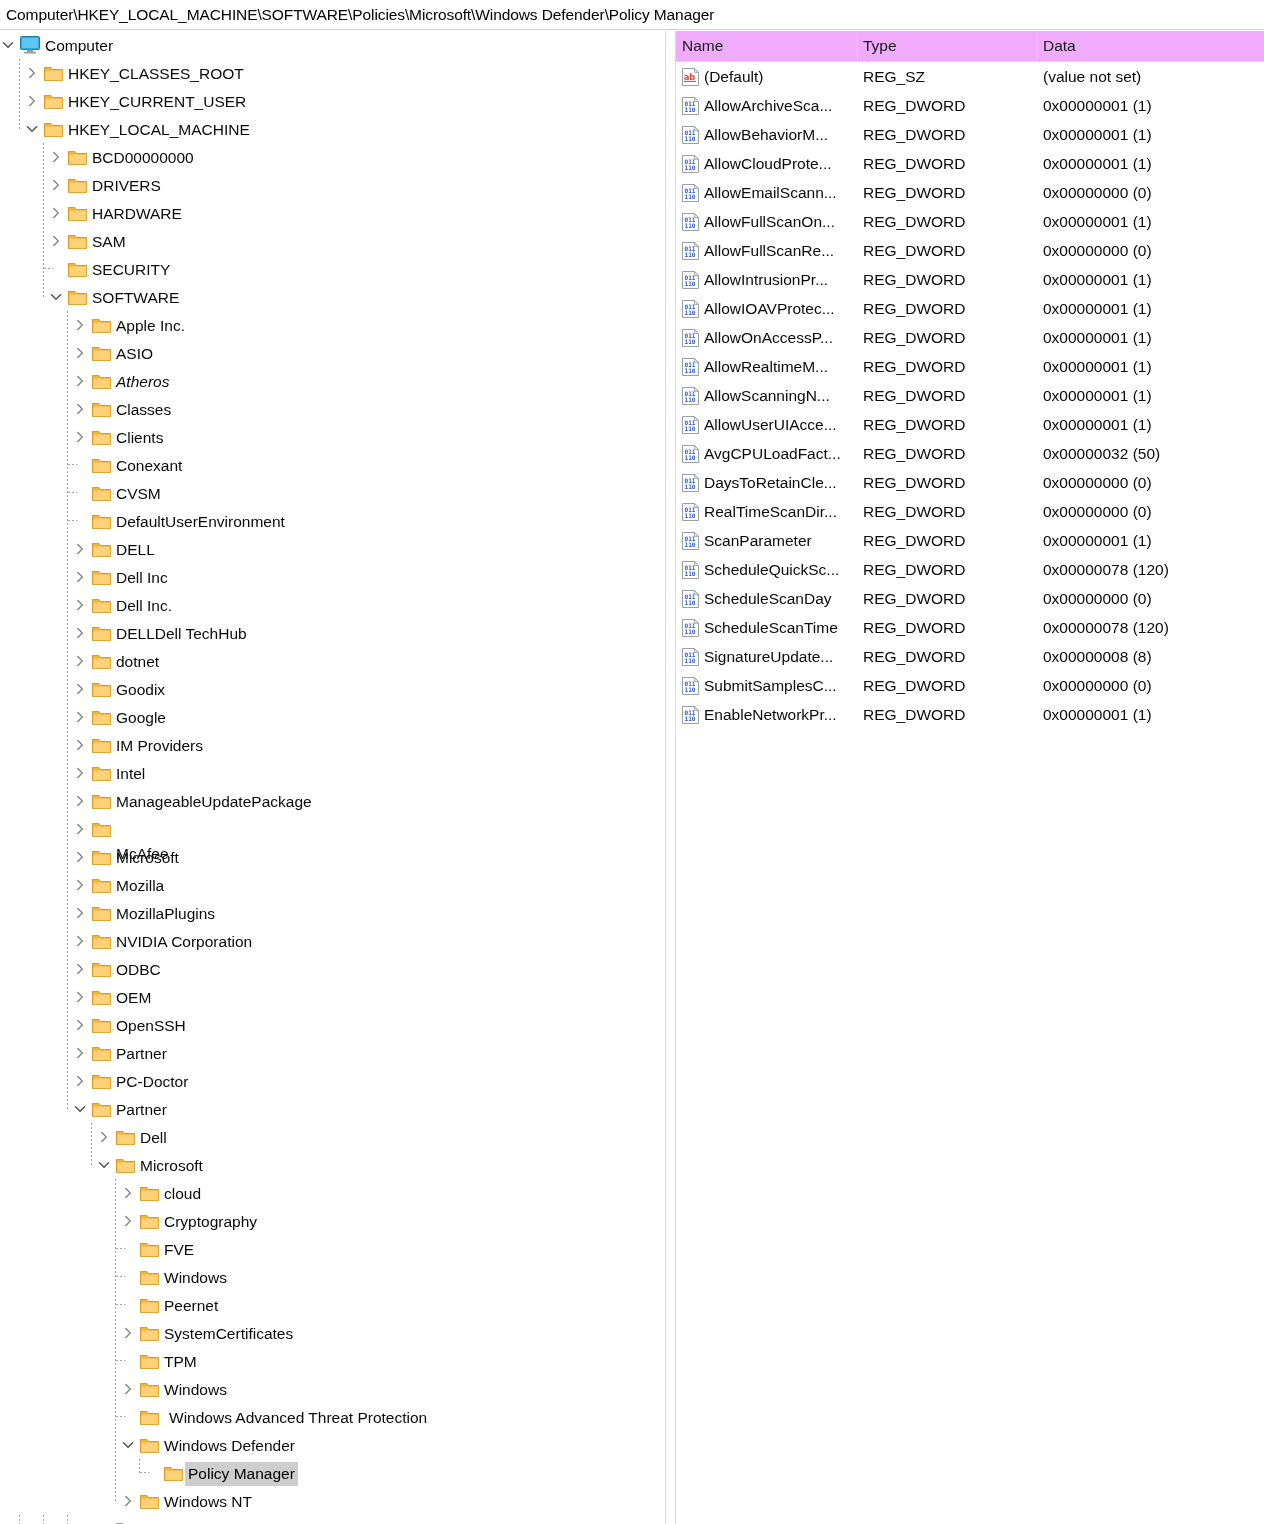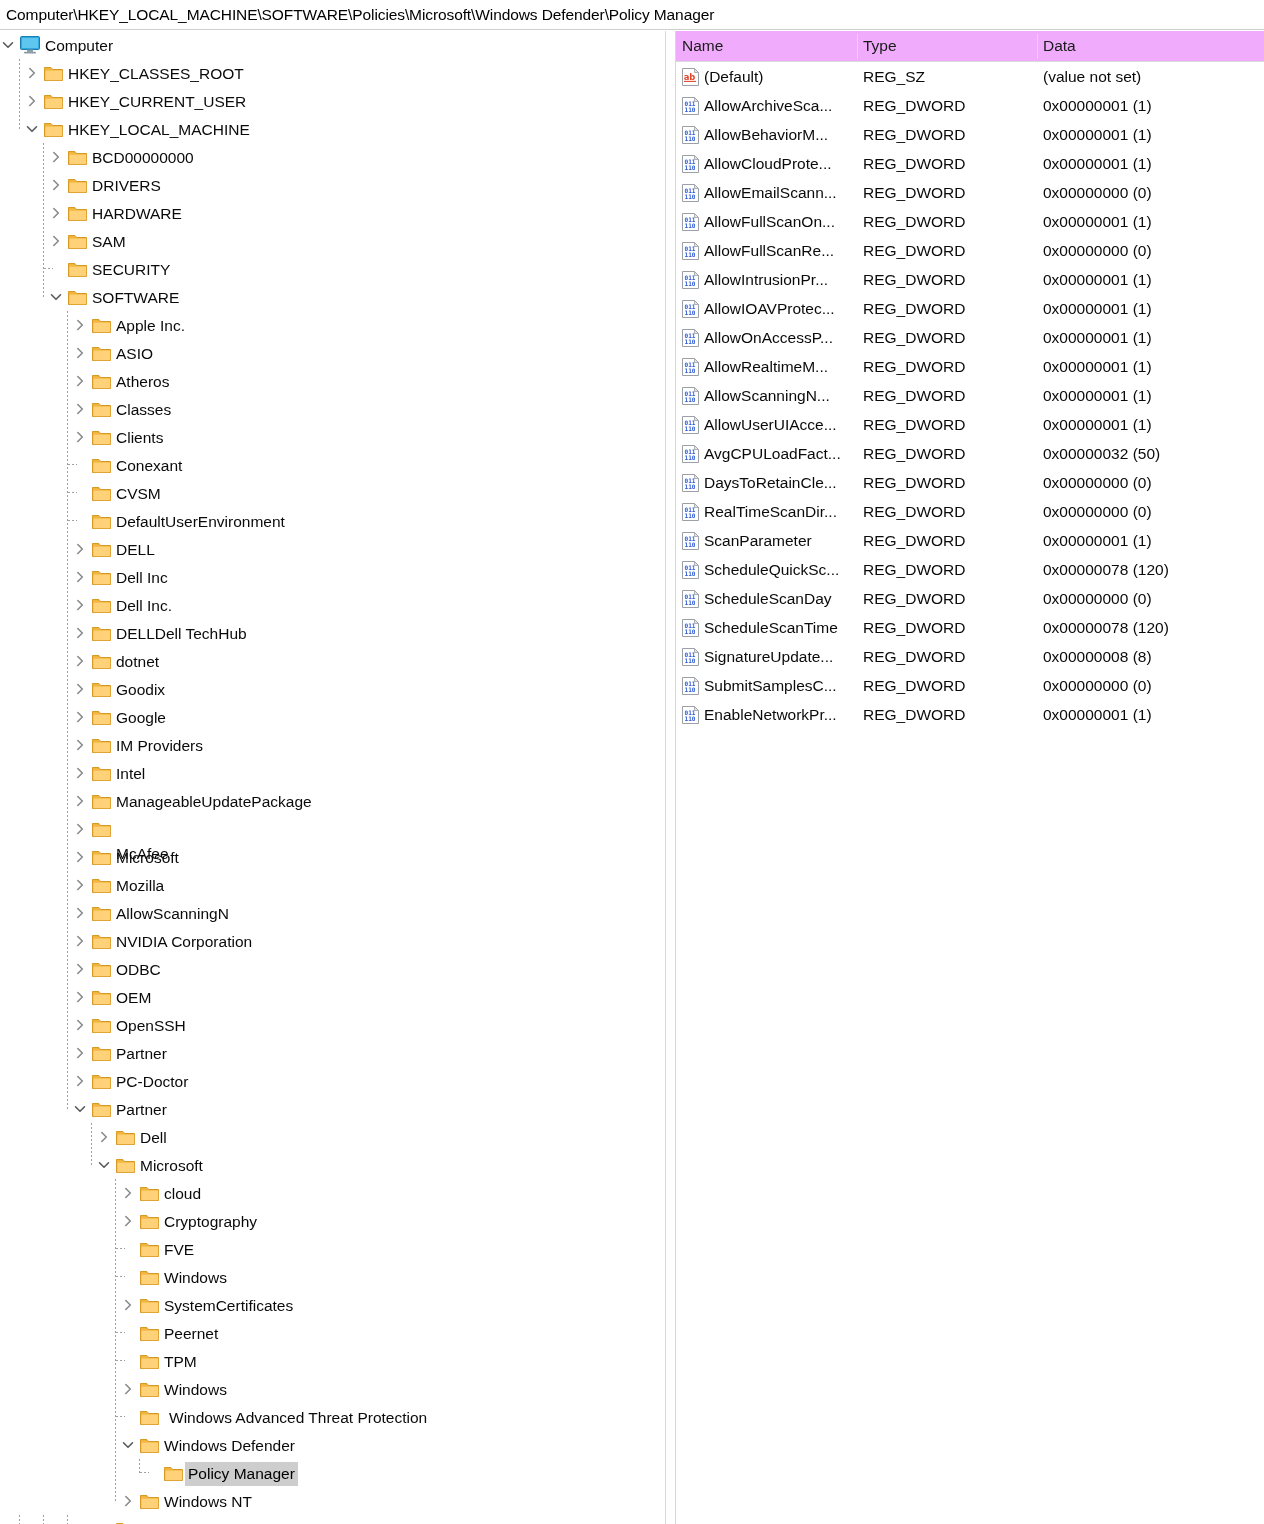--- a/index.html
+++ b/index.html
@@ -293,21 +293,21 @@
           </div>
           <span class="chev" style="left: 72px;">
             <svg width="16" height="16" viewBox="0 0 16 16">
               <path d="M5.8 3.5 L10.3 8 L5.8 12.5" fill="none" stroke="#8a8a8a" stroke-width="1.6" stroke-linecap="round" stroke-linejoin="round"></path>
             </svg>
           </span>
           <span class="ico-folder" style="left: 92px;"><svg width="19" height="16" viewBox="0 0 19 16">
               <path d="M0.5 2.5 L0.5 15.5 L18.5 15.5 L18.5 4.5 L8.6 4.5 L6.9 2.5 Z" fill="#F2B53C" stroke="#D79A25" stroke-width="1"></path>
               <path d="M1.5 5.6 L18.2 5.6 L18.2 15.2 L1.5 15.2 Z" fill="#FFD27A"></path>
             </svg></span>
-          <span class="tlabel" style="left: 113px;">Atheros</span>
+          <span class="tlabel" style="left: 113px; font-style: italic;">Atheros</span>
         </div>
         <div class="trow">
           <div class="guides">
             <div class="guide" style="left: 67px;"></div>
           </div>
           <span class="chev" style="left: 72px;">
             <svg width="16" height="16" viewBox="0 0 16 16">
               <path d="M5.8 3.5 L10.3 8 L5.8 12.5" fill="none" stroke="#8a8a8a" stroke-width="1.6" stroke-linecap="round" stroke-linejoin="round"></path>
             </svg>
           </span>
@@ -566,21 +566,21 @@
           </div>
           <span class="chev" style="left: 72px;">
             <svg width="16" height="16" viewBox="0 0 16 16">
               <path d="M5.8 3.5 L10.3 8 L5.8 12.5" fill="none" stroke="#8a8a8a" stroke-width="1.6" stroke-linecap="round" stroke-linejoin="round"></path>
             </svg>
           </span>
           <span class="ico-folder" style="left: 92px;"><svg width="19" height="16" viewBox="0 0 19 16">
               <path d="M0.5 2.5 L0.5 15.5 L18.5 15.5 L18.5 4.5 L8.6 4.5 L6.9 2.5 Z" fill="#F2B53C" stroke="#D79A25" stroke-width="1"></path>
               <path d="M1.5 5.6 L18.2 5.6 L18.2 15.2 L1.5 15.2 Z" fill="#FFD27A"></path>
             </svg></span>
-          <span class="tlabel" style="left: 113px;">AllowScanningN</span>
+          <span class="tlabel" style="left: 113px;">MozillaPlugins</span>
         </div>
         <div class="trow">
           <div class="guides">
             <div class="guide" style="left: 67px;"></div>
           </div>
           <span class="chev" style="left: 72px;">
             <svg width="16" height="16" viewBox="0 0 16 16">
               <path d="M5.8 3.5 L10.3 8 L5.8 12.5" fill="none" stroke="#8a8a8a" stroke-width="1.6" stroke-linecap="round" stroke-linejoin="round"></path>
             </svg>
           </span>
@@ -758,42 +758,42 @@
           </div>
           <span class="ico-folder" style="left: 140px;"><svg width="19" height="16" viewBox="0 0 19 16">
               <path d="M0.5 2.5 L0.5 15.5 L18.5 15.5 L18.5 4.5 L8.6 4.5 L6.9 2.5 Z" fill="#F2B53C" stroke="#D79A25" stroke-width="1"></path>
               <path d="M1.5 5.6 L18.2 5.6 L18.2 15.2 L1.5 15.2 Z" fill="#FFD27A"></path>
             </svg></span>
           <span class="tlabel" style="left: 161px;">Windows</span>
         </div>
         <div class="trow">
           <div class="guides">
             <div class="guide" style="left: 115px;"></div>
+            <div class="elbow" style="left: 116px;"></div>
+          </div>
+          <span class="ico-folder" style="left: 140px;"><svg width="19" height="16" viewBox="0 0 19 16">
+              <path d="M0.5 2.5 L0.5 15.5 L18.5 15.5 L18.5 4.5 L8.6 4.5 L6.9 2.5 Z" fill="#F2B53C" stroke="#D79A25" stroke-width="1"></path>
+              <path d="M1.5 5.6 L18.2 5.6 L18.2 15.2 L1.5 15.2 Z" fill="#FFD27A"></path>
+            </svg></span>
+          <span class="tlabel" style="left: 161px;">Peernet</span>
+        </div>
+        <div class="trow">
+          <div class="guides">
+            <div class="guide" style="left: 115px;"></div>
           </div>
           <span class="chev" style="left: 120px;">
             <svg width="16" height="16" viewBox="0 0 16 16">
               <path d="M5.8 3.5 L10.3 8 L5.8 12.5" fill="none" stroke="#8a8a8a" stroke-width="1.6" stroke-linecap="round" stroke-linejoin="round"></path>
             </svg>
           </span>
           <span class="ico-folder" style="left: 140px;"><svg width="19" height="16" viewBox="0 0 19 16">
               <path d="M0.5 2.5 L0.5 15.5 L18.5 15.5 L18.5 4.5 L8.6 4.5 L6.9 2.5 Z" fill="#F2B53C" stroke="#D79A25" stroke-width="1"></path>
               <path d="M1.5 5.6 L18.2 5.6 L18.2 15.2 L1.5 15.2 Z" fill="#FFD27A"></path>
             </svg></span>
           <span class="tlabel" style="left: 161px;">SystemCertificates</span>
-        </div>
-        <div class="trow">
-          <div class="guides">
-            <div class="guide" style="left: 115px;"></div>
-            <div class="elbow" style="left: 116px;"></div>
-          </div>
-          <span class="ico-folder" style="left: 140px;"><svg width="19" height="16" viewBox="0 0 19 16">
-              <path d="M0.5 2.5 L0.5 15.5 L18.5 15.5 L18.5 4.5 L8.6 4.5 L6.9 2.5 Z" fill="#F2B53C" stroke="#D79A25" stroke-width="1"></path>
-              <path d="M1.5 5.6 L18.2 5.6 L18.2 15.2 L1.5 15.2 Z" fill="#FFD27A"></path>
-            </svg></span>
-          <span class="tlabel" style="left: 161px;">Peernet</span>
         </div>
         <div class="trow">
           <div class="guides">
             <div class="guide" style="left: 115px;"></div>
             <div class="elbow" style="left: 116px;"></div>
           </div>
           <span class="ico-folder" style="left: 140px;"><svg width="19" height="16" viewBox="0 0 19 16">
               <path d="M0.5 2.5 L0.5 15.5 L18.5 15.5 L18.5 4.5 L8.6 4.5 L6.9 2.5 Z" fill="#F2B53C" stroke="#D79A25" stroke-width="1"></path>
               <path d="M1.5 5.6 L18.2 5.6 L18.2 15.2 L1.5 15.2 Z" fill="#FFD27A"></path>
             </svg></span>

